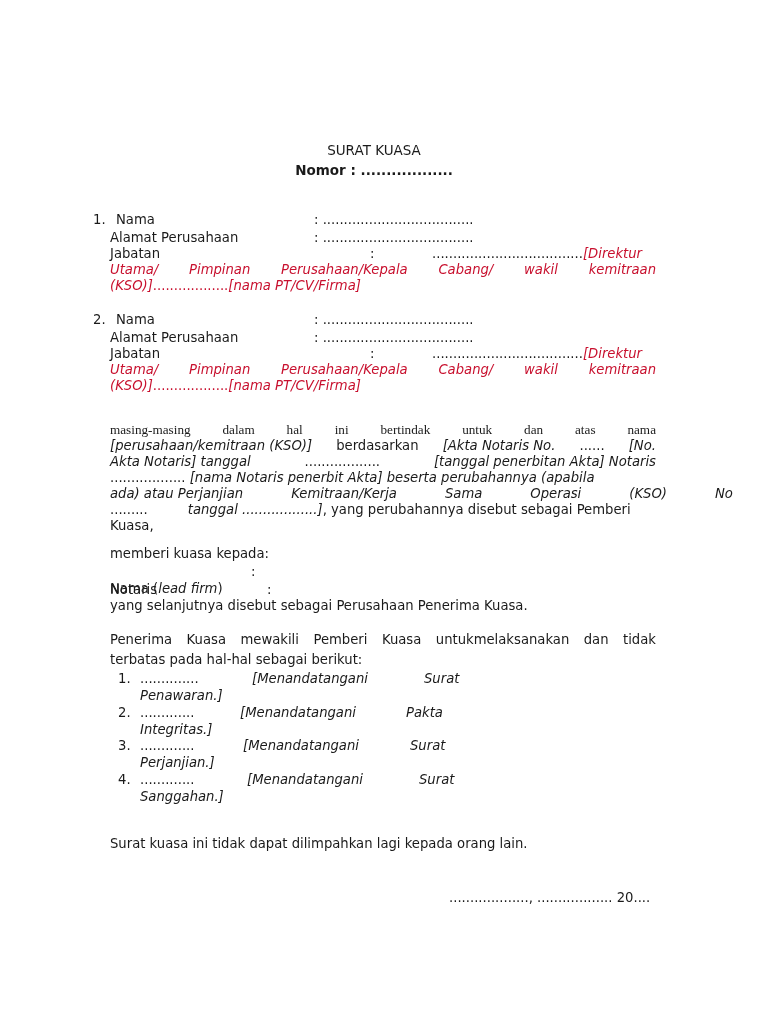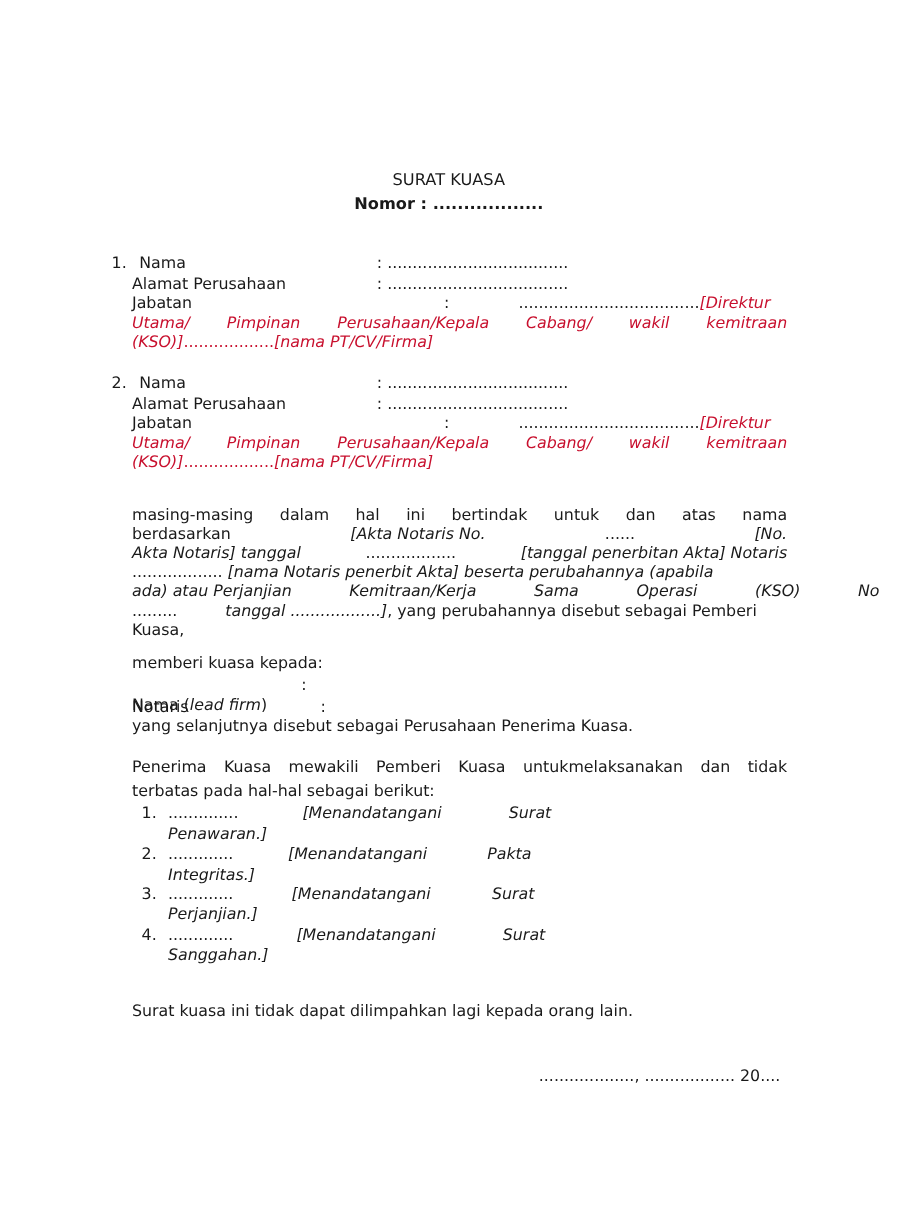--- a/index.html
+++ b/index.html
@@ -63,32 +63,33 @@
     <span>Cabang/</span>
     <span>wakil</span>
     <span>kemitraan</span>
   </div>
   <div class="abs" style="left:110px; top:378px;">
     <span class="red">(KSO)]</span><span style="color:#c8102e">..................</span><span class="red">[nama PT/CV/Firma]</span>
   </div>
 </div>
 
 <div>
-  <div class="abs just line" style="left:110px; top:422px;">
+  <div class="abs just line" style="left:110px; top:422px;font-family:Liberation Serif, serif;">
     <span>masing-masing</span>
     <span>dalam</span>
     <span>hal</span>
     <span>ini</span>
     <span>bertindak</span>
     <span>untuk</span>
     <span>dan</span>
     <span>atas</span>
     <span>nama</span>
   </div>
   <div class="abs line" style="left:110px; top:438px; width:546px; display:flex; justify-content:space-between;">
+    <span class="it">[perusahaan/kemitraan (KSO)]</span>
     <span> berdasarkan </span>
     <span class="it">[Akta Notaris No.</span>
     <span> ...... </span>
     <span class="it">[No.</span>
   </div>
   <div class="abs line just" style="left:110px; top:454px;text-align:right;">
     <span class="it">Akta Notaris] tanggal</span>
     <span>..................</span>
     <span class="it">[tanggal penerbitan Akta] Notaris</span>
   </div>

